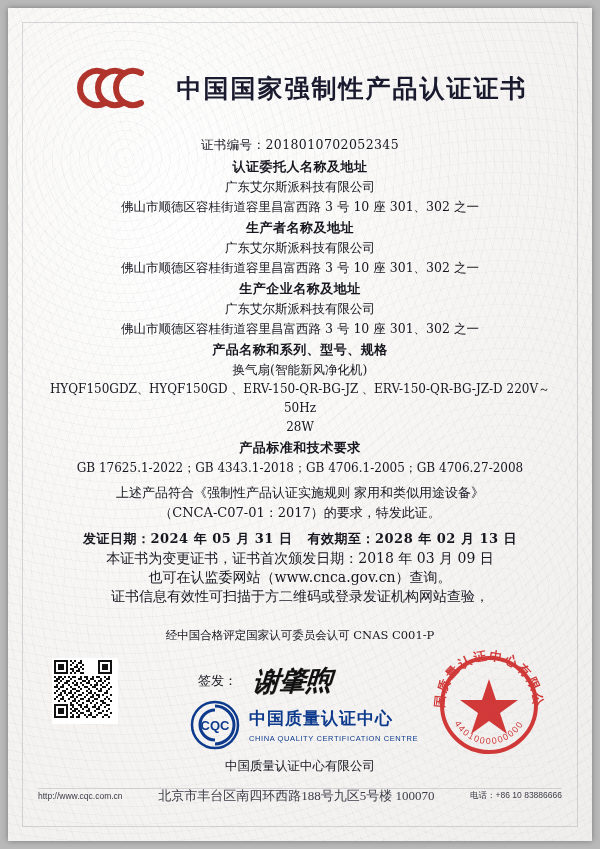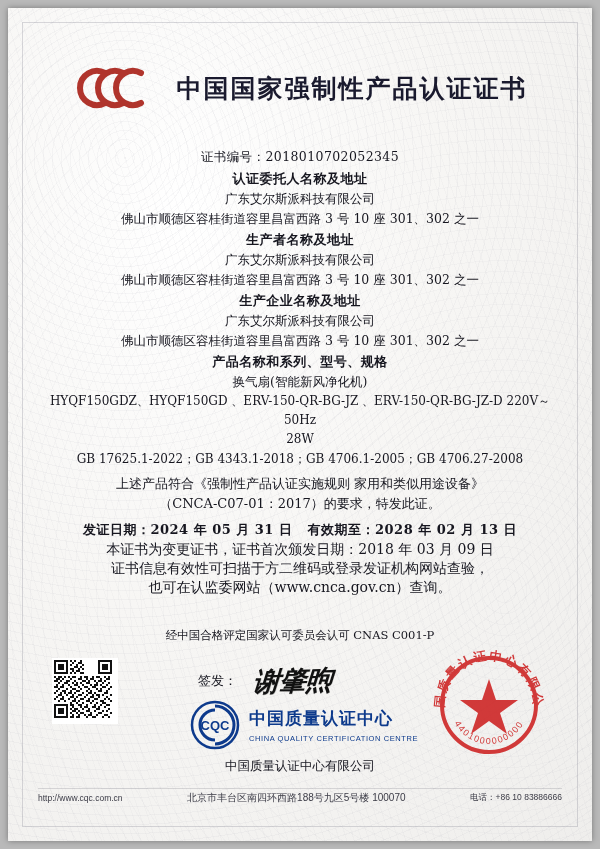--- a/index.html
+++ b/index.html
@@ -50,21 +50,21 @@
 
   
   .body-block{
     position:absolute;left:40px;right:40px;top:126px;
     text-align:center;
     font-family:"DejaVu Serif","Liberation Serif",serif;
     color:#16161f;
   }
   .line{font-size:12.5px;line-height:20px;white-space:nowrap;}
   .label{font-weight:bold;font-size:13px;line-height:21px;letter-spacing:.5px;}
-  .cert-no{font-size:12.5px;line-height:22px;letter-spacing:.4px;margin-top:12px;}
+  .cert-no{font-size:12.5px;line-height:22px;letter-spacing:.4px;}
   .prod-line{font-size:12px;line-height:19px;}
   .std-line{font-size:12px;line-height:20px;}
   .note{font-size:13px;line-height:20px;}
   .small-note{font-size:14px;line-height:19px;}
   .gap{height:5px;}
 
   
   .cnas-line{
     position:absolute;left:0;right:0;top:620px;text-align:center;
     font-family:"DejaVu Serif","Liberation Serif",serif;
@@ -123,21 +123,21 @@
     opacity:.85;
   }
 
   
   .footer{
     position:absolute;left:30px;right:30px;bottom:36px;
     display:flex;align-items:center;justify-content:space-between;
     font-family:"Liberation Sans",sans-serif;
     font-size:8.5px;color:#3b3b46;
   }
-  .footer .mid{font-size:10px;}
+  .footer .mid{font-size:13px;font-family:Liberation Serif, serif;}
   .footer-rule{
     position:absolute;left:30px;right:30px;bottom:52px;height:1px;
     background:rgba(120,120,130,.25);
   }
 </style>
 </head>
 <body>
 
 <div class="page">
   <div class="inner-border"></div>
@@ -172,34 +172,35 @@
 
       <div class="label">生产企业名称及地址</div>
       <div class="line">广东艾尔斯派科技有限公司</div>
       <div class="line">佛山市顺德区容桂街道容里昌富西路 3 号 10 座 301、302 之一</div>
 
       <div class="label">产品名称和系列、型号、规格</div>
       <div class="line">换气扇(智能新风净化机)</div>
       <div class="prod-line">HYQF150GDZ、HYQF150GD 、ERV-150-QR-BG-JZ 、ERV-150-QR-BG-JZ-D 220V～50Hz</div>
       <div class="prod-line">28W</div>
 
+      <div class="label">产品标准和技术要求</div>
       <div class="std-line">GB 17625.1-2022；GB 4343.1-2018；GB 4706.1-2005；GB 4706.27-2008</div>
 
       <div class="gap"></div>
       <div class="note">上述产品符合《强制性产品认证实施规则  家用和类似用途设备》</div>
       <div class="note">（CNCA-C07-01：2017）的要求，特发此证。</div>
 
       <div class="gap"></div>
       <div class="label">
         <span>发证日期：</span><span>2024 年 05 月 31 日</span>&nbsp;&nbsp;&nbsp;<span>有效期至：</span><span>2028 年 02 月 13 日</span>
       </div>
 
       <div class="small-note">本证书为变更证书，证书首次颁发日期：2018 年 03 月 09 日</div>
+      <div class="small-note">也可在认监委网站（www.cnca.gov.cn）查询。</div>
       <div class="small-note">证书信息有效性可扫描于方二维码或登录发证机构网站查验，</div>
-      <div class="small-note">也可在认监委网站（www.cnca.gov.cn）查询。</div>
     </div>
 
     <div class="cnas-line">经中国合格评定国家认可委员会认可 CNAS C001-P</div>
 
     <div class="sign-row">
       <span class="sign-label">签发：</span>
       <span class="sign-script">谢肇煦</span>
     </div>
 
     <div class="qr">

